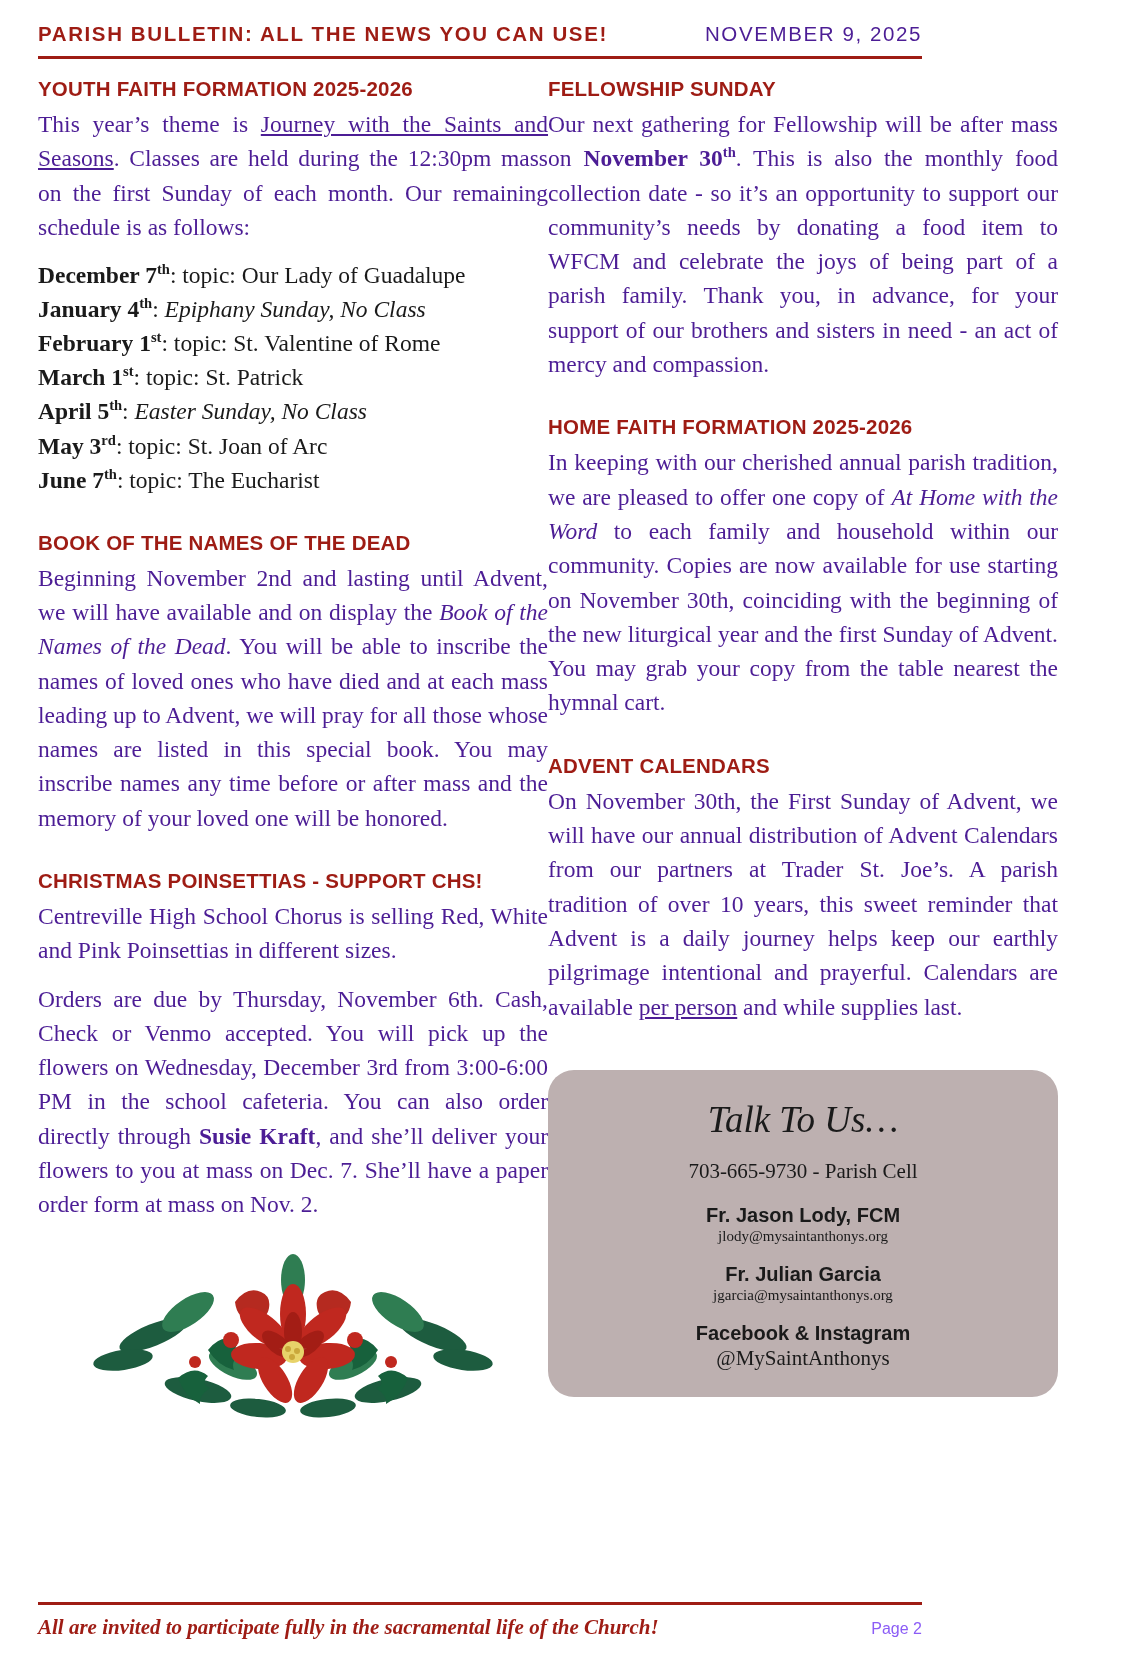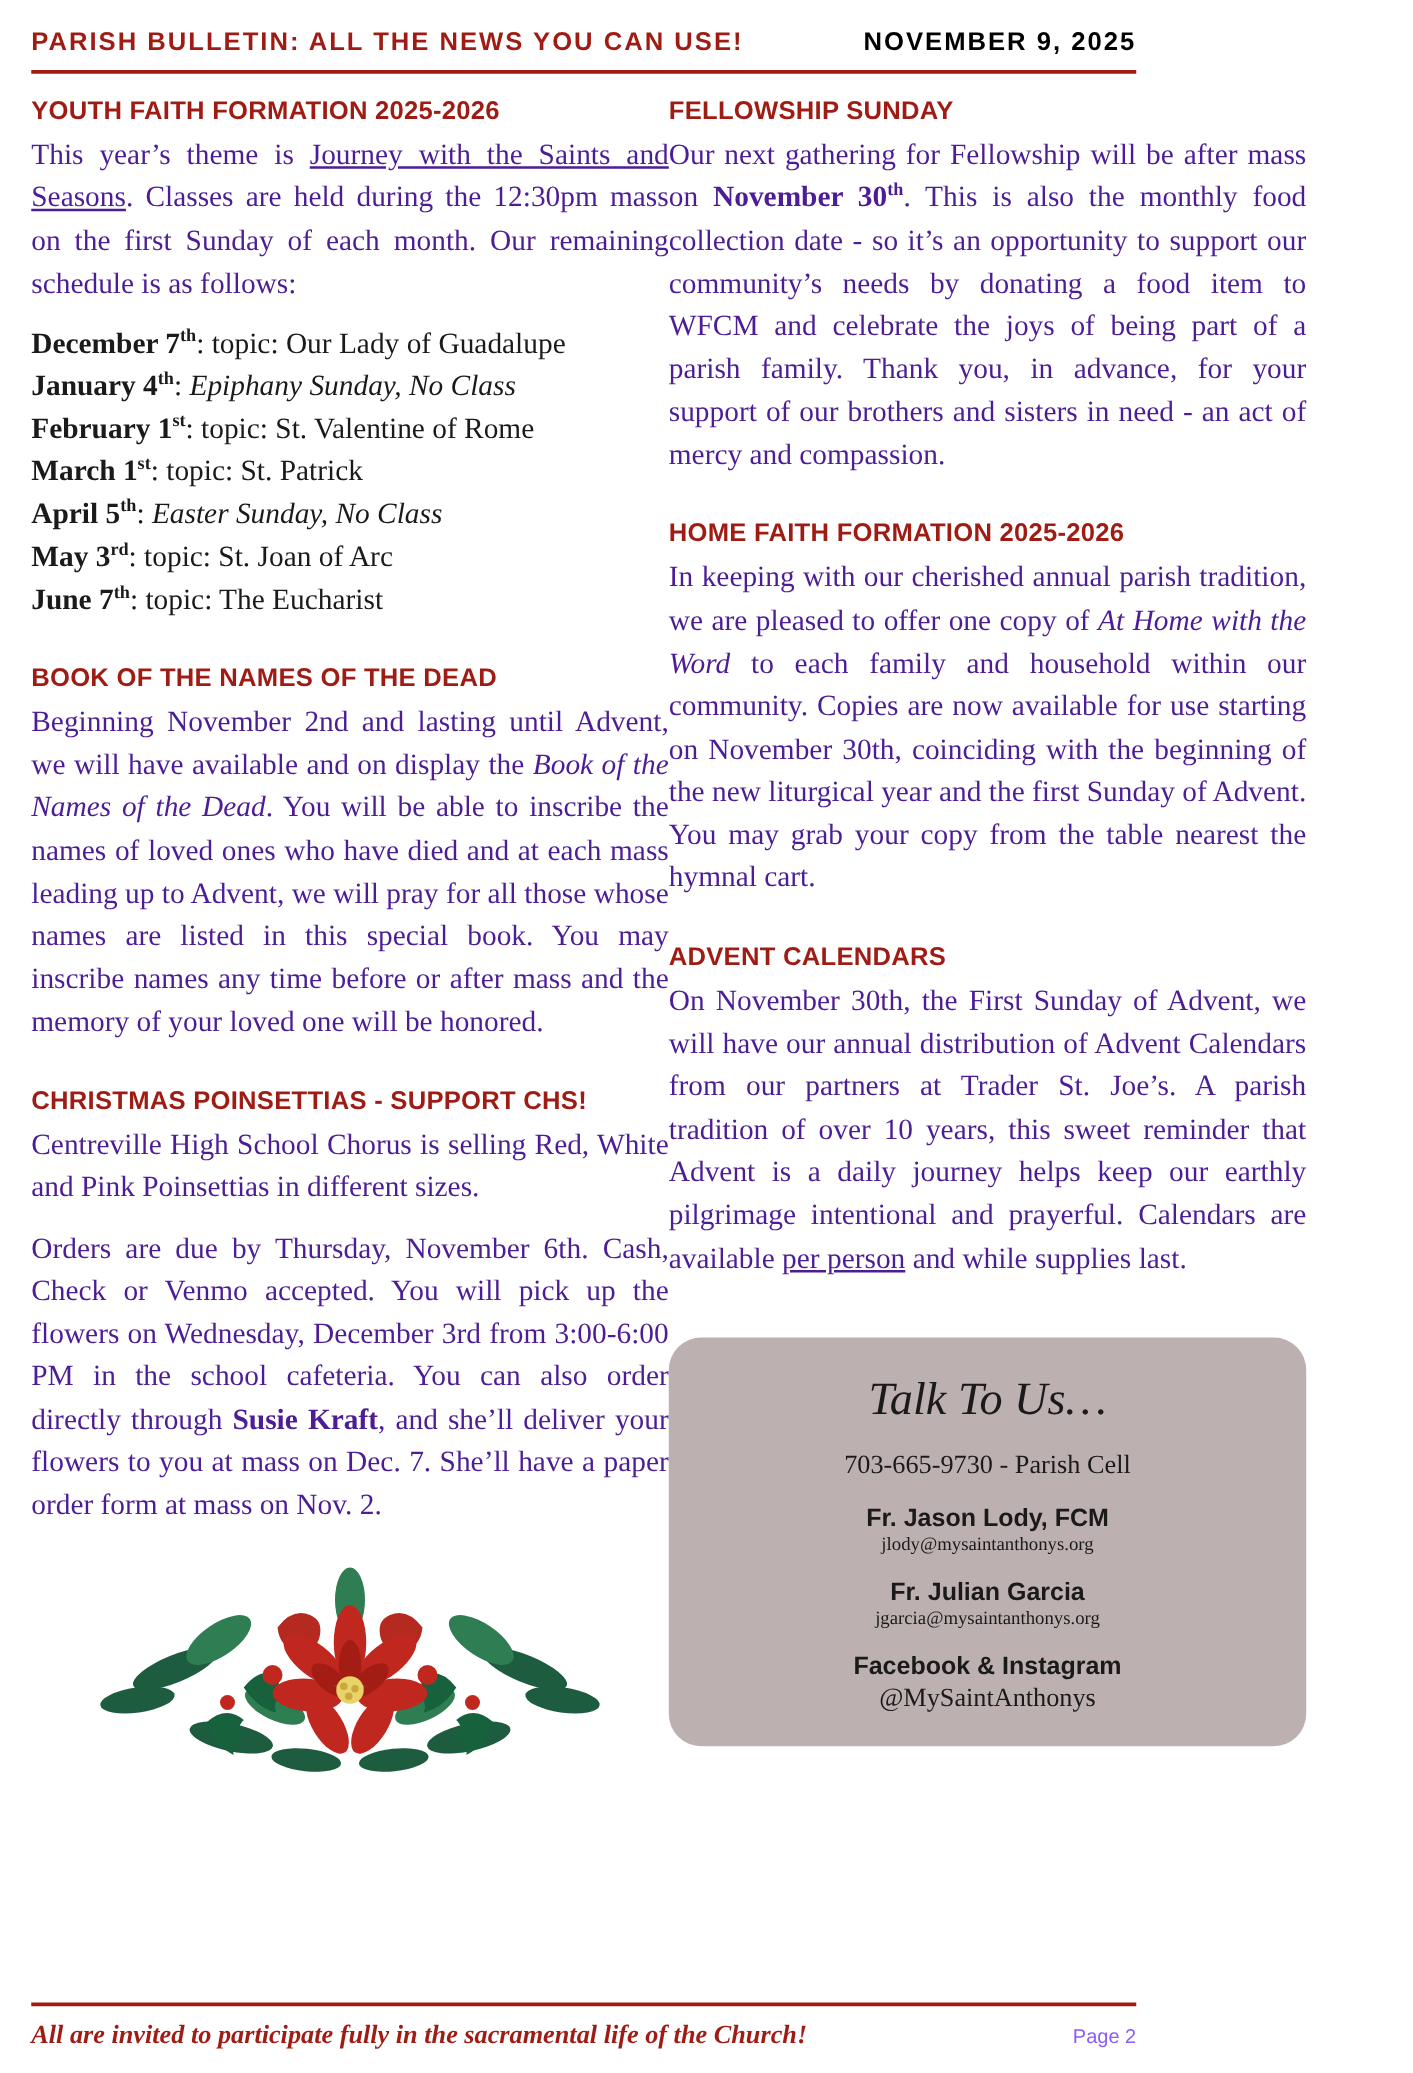--- a/index.html
+++ b/index.html
@@ -10,21 +10,21 @@
   body {
     width: 1130px;
     height: 1658px;
     font-family: "Liberation Sans", sans-serif;
     color: #1a1a1a;
     position: relative;
     overflow: hidden;
   }
   .page {
     position: absolute;
-    left: 3px; top: 0;
+    left: 16px; top: 0;
     width: 928px;
     height: 1658px;
     box-sizing: border-box;
     padding: 0 22px;
     border-radius: 29px;
   }
 
   
   .masthead {
     display: flex;
@@ -34,24 +34,24 @@
   }
   .masthead-title {
     font-family: "Liberation Sans", sans-serif;
     font-weight: bold;
     font-size: 20.5px;
     letter-spacing: 1.6px;
     color: #9e1c14;
   }
   .masthead-date {
     font-family: "Liberation Sans", sans-serif;
-    font-weight: bold;
+    font-weight: normal;
     font-size: 20.5px;
     letter-spacing: 1.6px;
-    color: #000000;
+    color: #4c1d95;
   }
   .rule-top {
     border-top: 3px solid #9e1c14;
     margin-bottom: 18px;
   }
   .rule-bottom {
     border-top: 3px solid #9e1c14;
     margin-top: 6px;
   }
 

